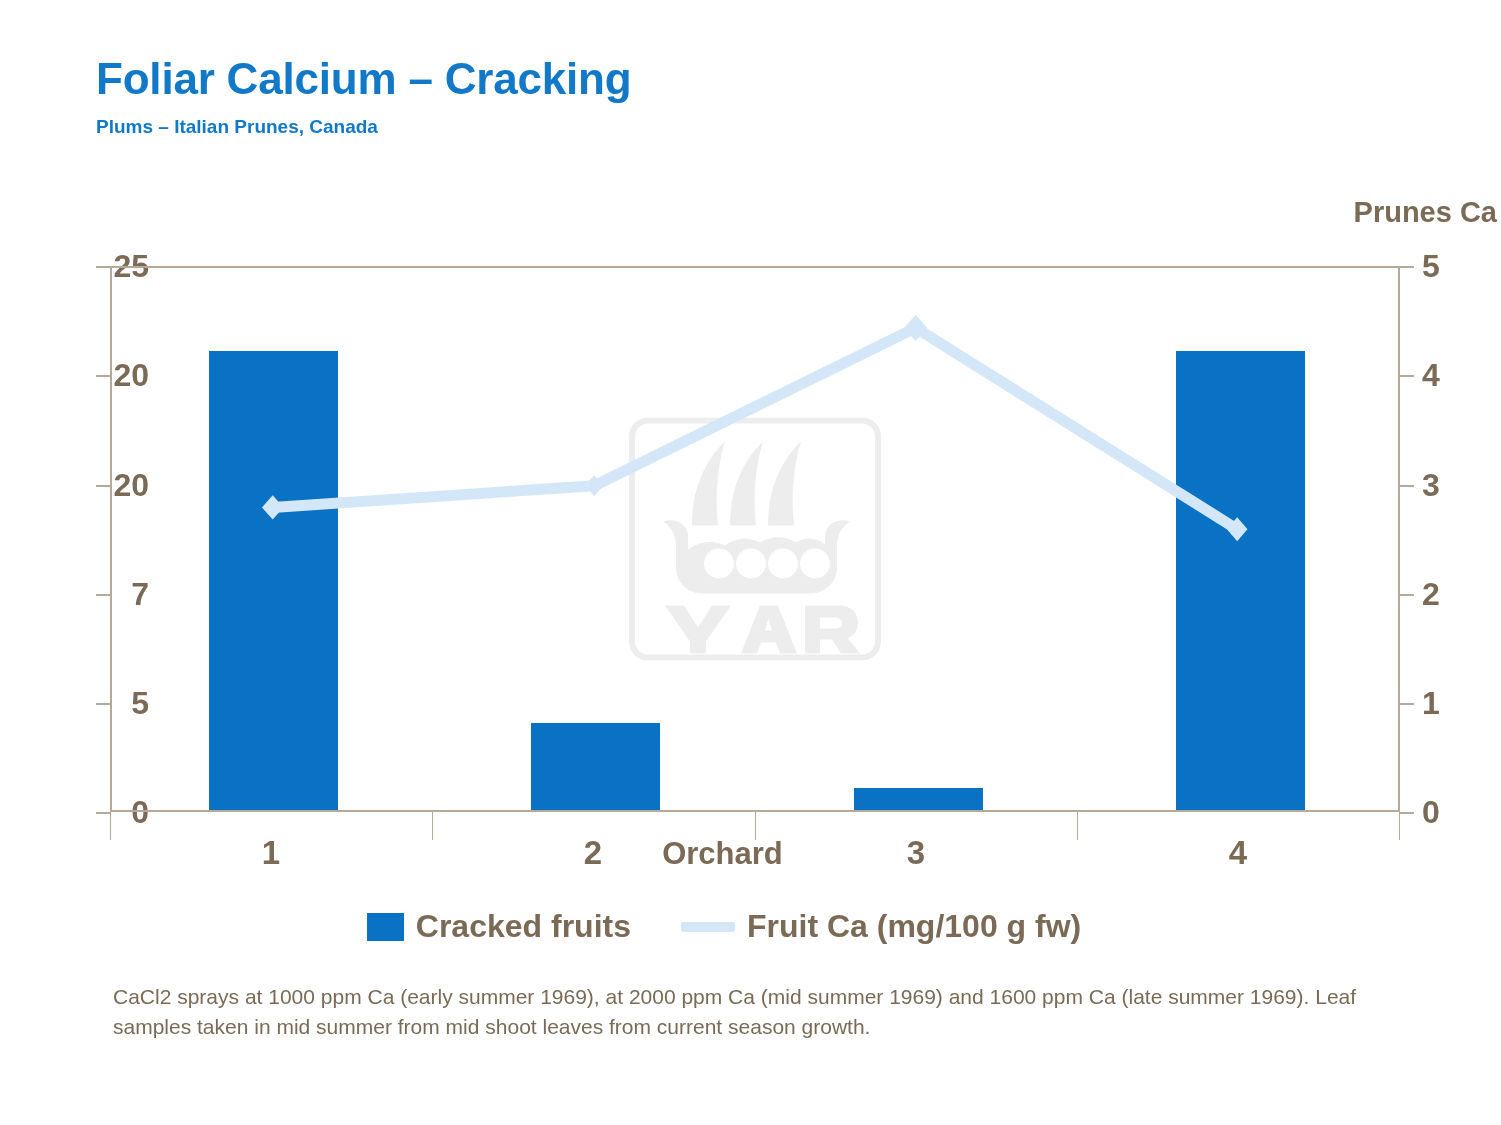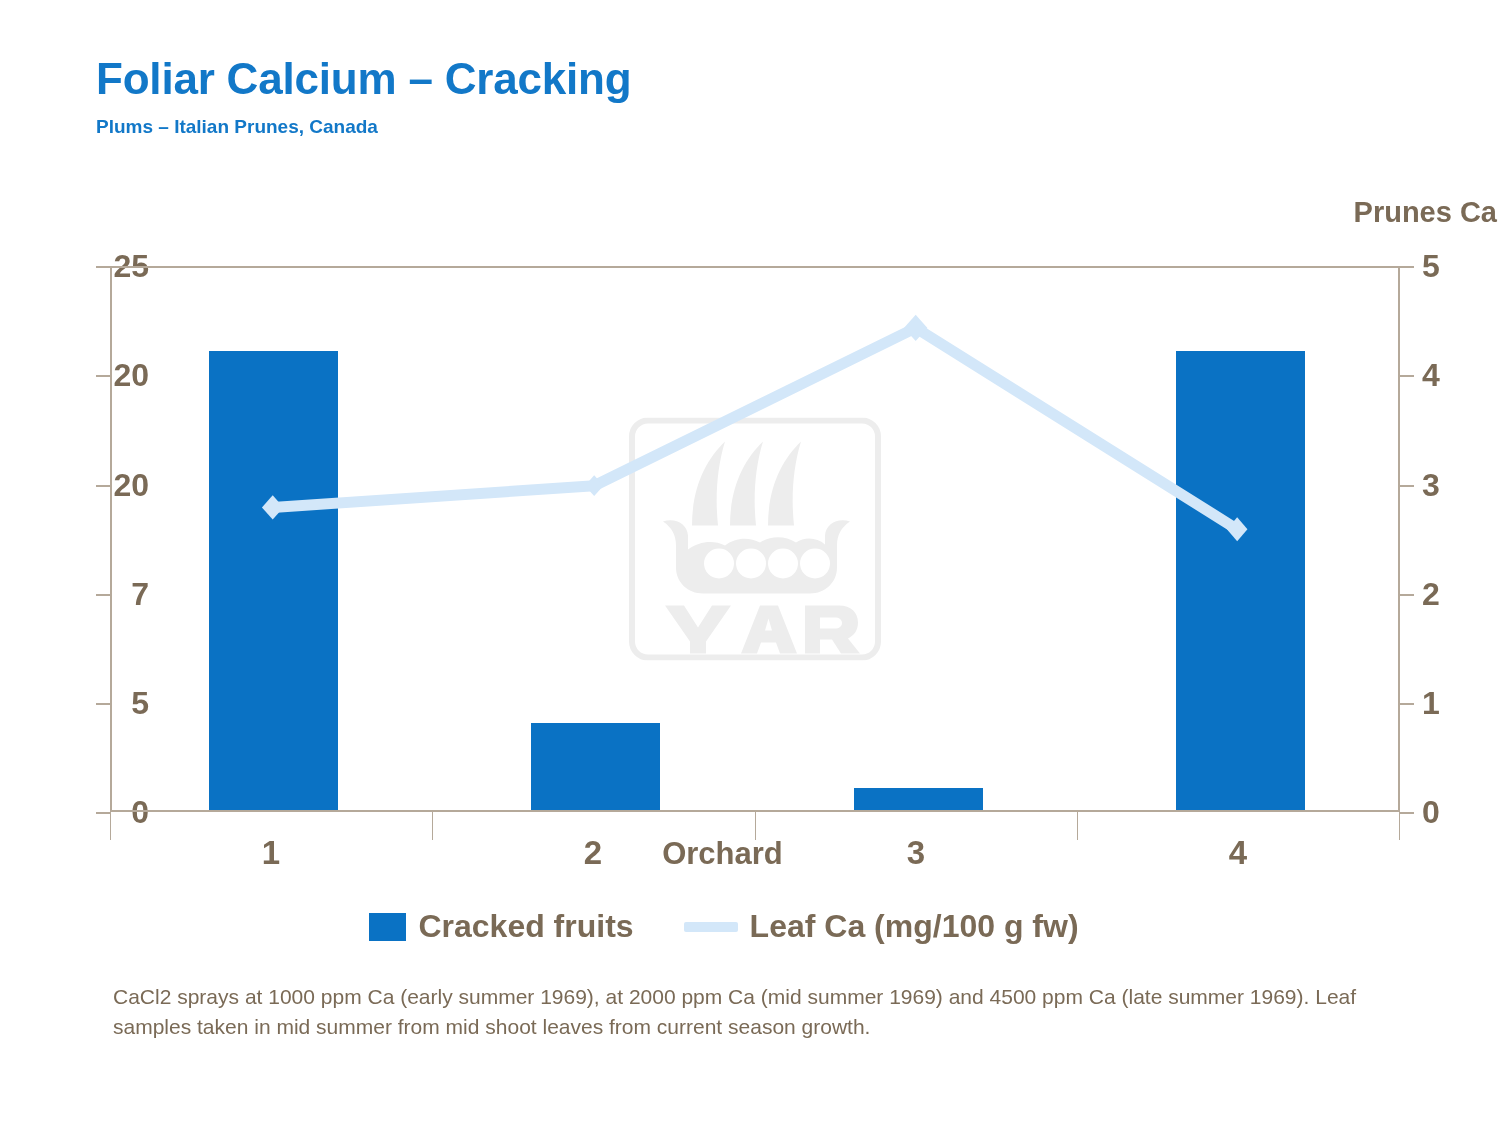--- a/index.html
+++ b/index.html
@@ -298,19 +298,19 @@
 
   <div class="xaxis-title">Orchard</div>
 
   <div class="legend">
     <div class="legend-item">
       <span class="legend-swatch-bar"></span>
       <span class="legend-label">Cracked fruits</span>
     </div>
     <div class="legend-item">
       <span class="legend-swatch-line"></span>
-      <span class="legend-label">Leaf Ca (mg/100 g fw)</span>
+      <span class="legend-label">Fruit Ca (mg/100 g fw)</span>
     </div>
   </div>
 
-  <div class="footnote">CaCl2 sprays at 1000 ppm Ca (early summer 1969), at 2000 ppm Ca (mid summer 1969) and 4500 ppm Ca (late summer 1969). Leaf samples taken in mid summer from mid shoot leaves from current season growth.</div>
+  <div class="footnote">CaCl2 sprays at 1000 ppm Ca (early summer 1969), at 2000 ppm Ca (mid summer 1969) and 1600 ppm Ca (late summer 1969). Leaf samples taken in mid summer from mid shoot leaves from current season growth.</div>
 
 </div>
 
 </body></html>

